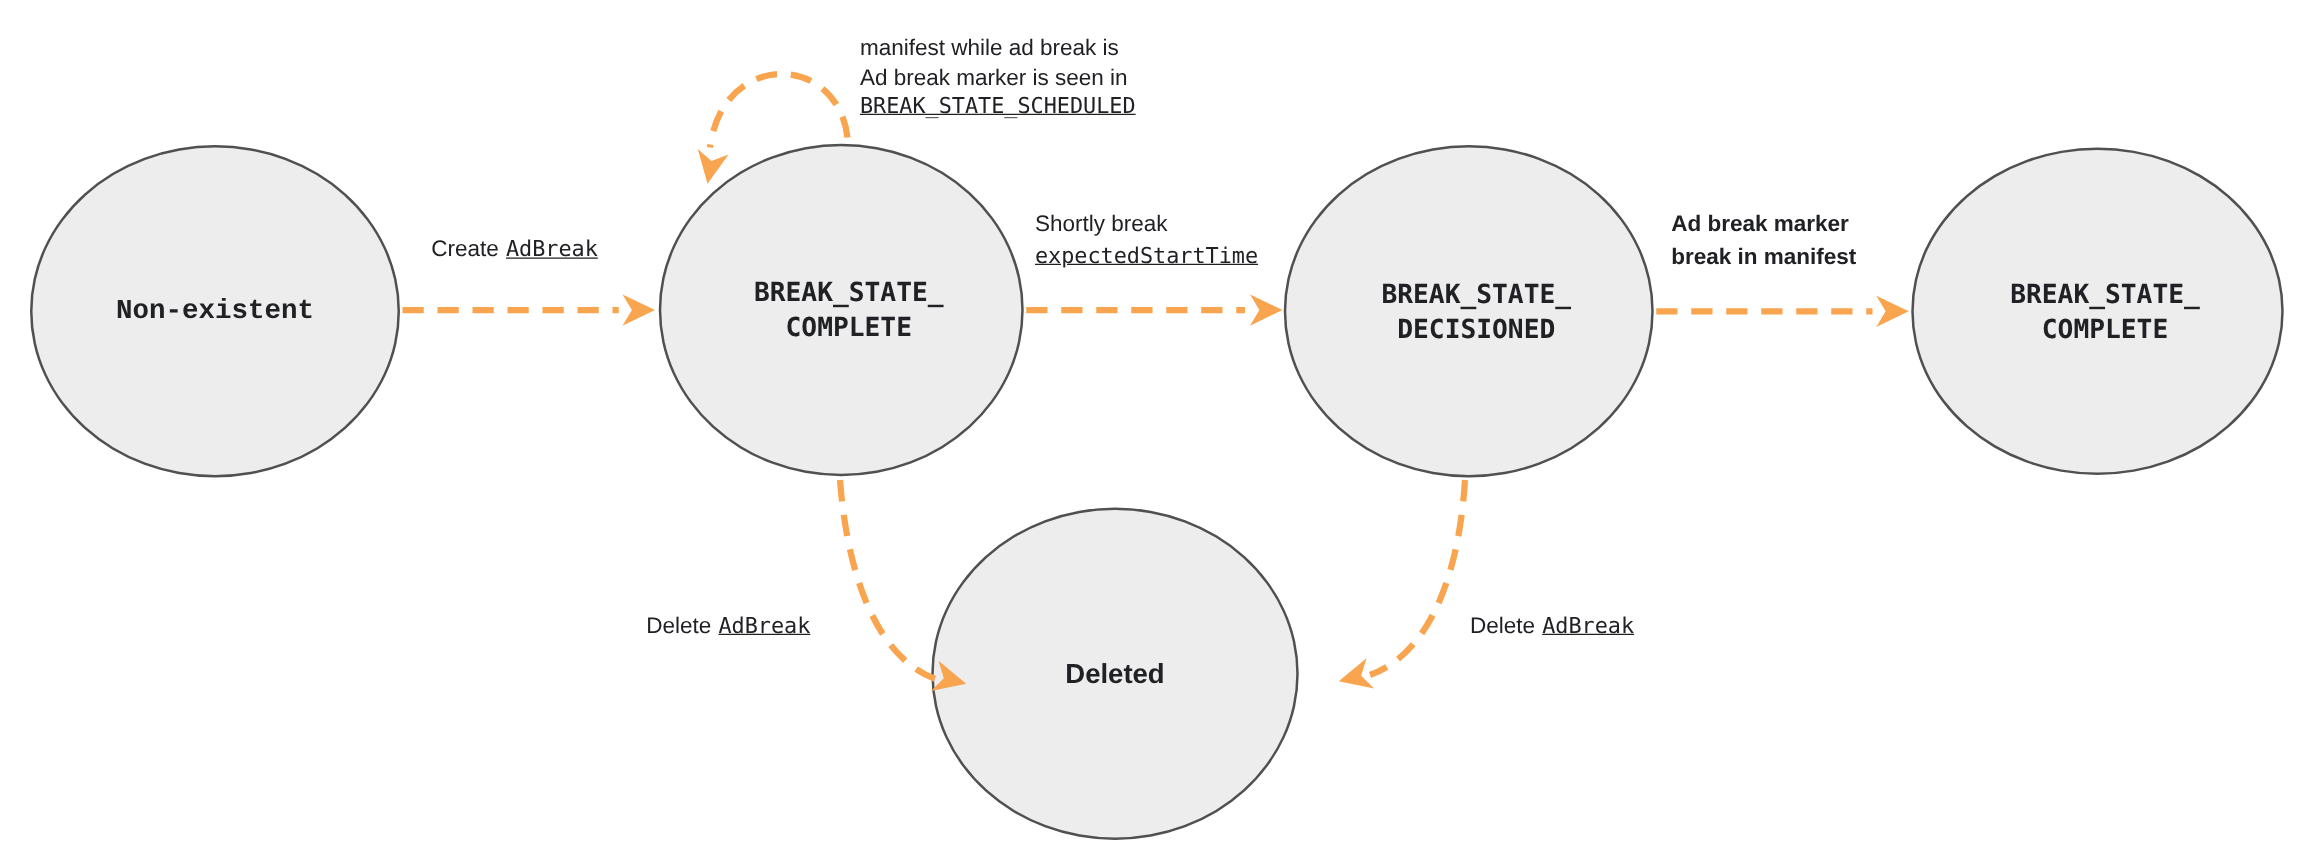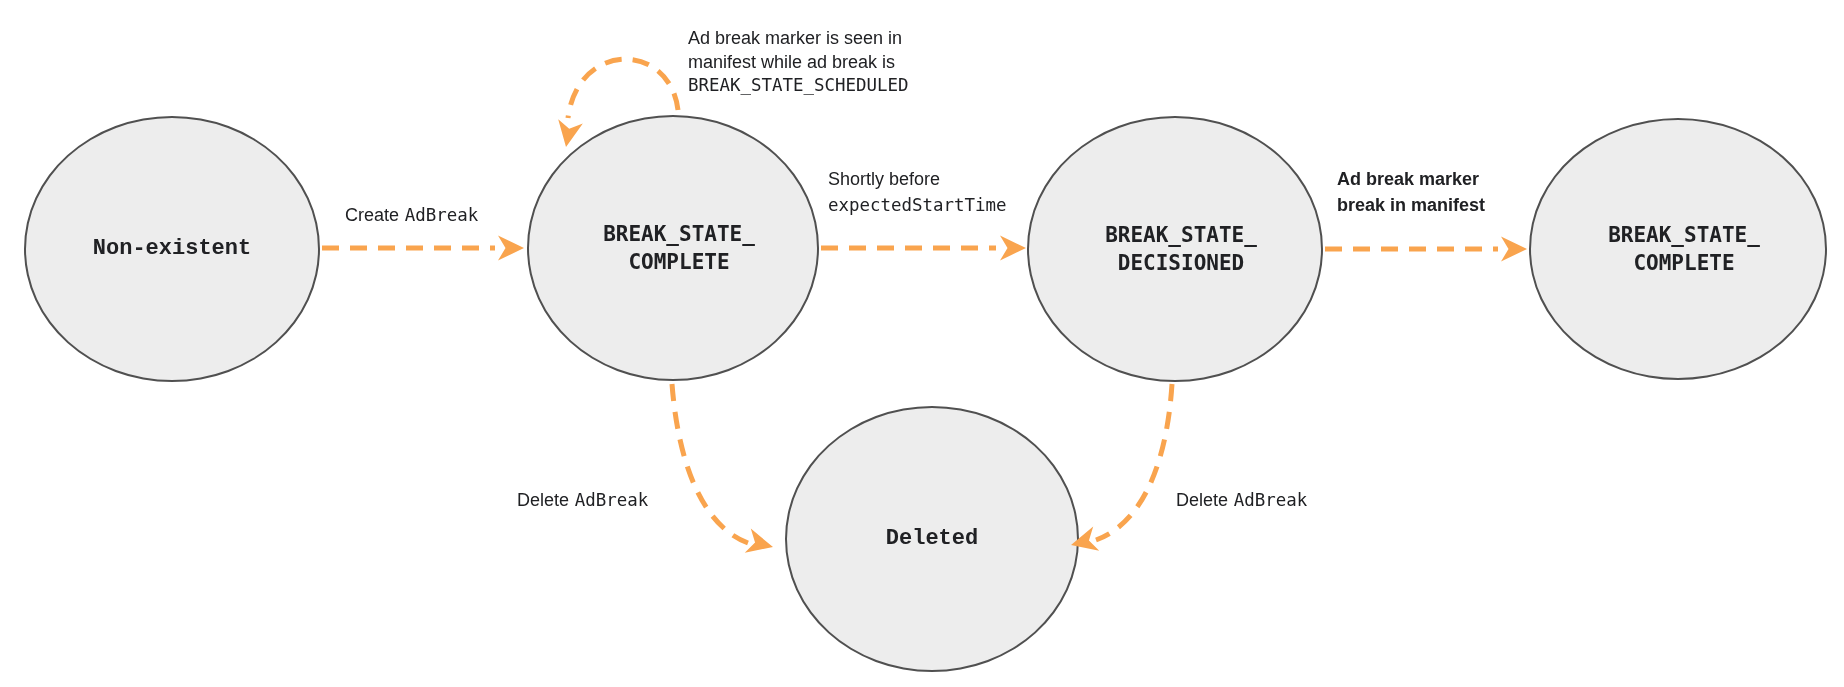--- a/index.html
+++ b/index.html
@@ -26,21 +26,21 @@
     display: flex;
     align-items: center;
     justify-content: center;
     text-align: center;
     z-index: 1;
   }
   .s1 { left: 24px;   top: 116px; width: 296px; height: 266px; font-family: Liberation Mono, monospace; }
   .s2 { left: 527px;  top: 115px; width: 292px; height: 266px; }
   .s3 { left: 1027px; top: 116px; width: 296px; height: 266px; }
   .s4 { left: 1529px; top: 118px; width: 298px; height: 262px; }
-  .s5 { left: 785px;  top: 406px; width: 294px; height: 266px; font-family: Liberation Mono, monospace; }
+  .s5 { left: 745px;  top: 406px; width: 294px; height: 266px; }
   .state .lbl {
     font-weight: bold;
     font-size: 22px;
     line-height: 28px;
   }
   .state .lbl.mono {
     font-family: "DejaVu Sans Mono", monospace;
     font-size: 21px;
     margin-left: 12px;
   }
@@ -61,21 +61,21 @@
   .head { fill: var(--arrow, #F9A44E); }
   
   .tlabel {
     position: absolute;
     font-size: 18px;
     line-height: 23.5px;
     white-space: nowrap;
     z-index: 2;
   }
   .tlabel .bline { display: block; }
-  .code { font-family: "DejaVu Sans Mono", monospace; font-size: 0.97em; }
+  .code { font-family: "DejaVu Sans Mono", monospace; font-size: 0.97em; text-decoration: underline; }
   .inline-code { margin-left: 0.33em; }
   .lh26 { line-height: 26px; }
 </style>
 </head>
 <body>
 
 <div class="canvas">
 
   <div class="state s1">
     <div class="lbl">Non-existent</div>
@@ -120,32 +120,32 @@
     <path class="dash" d="M1325,249 L1498,249"></path>
     <path class="head" d="M0,0 L-26,-12.5 L-18.5,0 L-26,12.5 Z" transform="translate(1527,249)"></path>
 
     <path class="dash" d="M672,384 C678,462 702,526 748,543"></path>
     <path class="head" d="M0,0 L-26,-12.5 L-18.5,0 L-26,12.5 Z" transform="translate(773,547) rotate(14)"></path>
 
     <path class="dash" d="M1172,384 C1167,462 1143,523 1096,540"></path>
     <path class="head" d="M0,0 L-26,-12.5 L-18.5,0 L-26,12.5 Z" transform="translate(1071,545) rotate(166)"></path>
   </svg>
 
-  <div class="tlabel" style="left:345px; top:204px;">
+  <div class="tlabel" style="left:345px; top:188px;">
     <span>Create</span><span class="code inline-code">AdBreak</span>
   </div>
 
   <div class="tlabel" style="left:688px; top:27px;">
+    <span class="bline">manifest while ad break is</span>
     <span class="bline">Ad break marker is seen in</span>
-    <span class="bline">manifest while ad break is</span>
     <span class="bline code">BREAK_STATE_SCHEDULED</span>
   </div>
 
   <div class="tlabel lh26" style="left:828px; top:166px;">
-    <span class="bline">Shortly before</span>
+    <span class="bline">Shortly break</span>
     <span class="bline code">expectedStartTime</span>
   </div>
 
   <div class="tlabel lh26" style="left:1337px; top:166px;font-weight:bold;">
     <span class="bline">Ad break marker</span>
     <span class="bline">break in manifest</span>
   </div>
 
   <div class="tlabel" style="left:517px; top:489px;">
     <span>Delete</span><span class="code inline-code">AdBreak</span>

